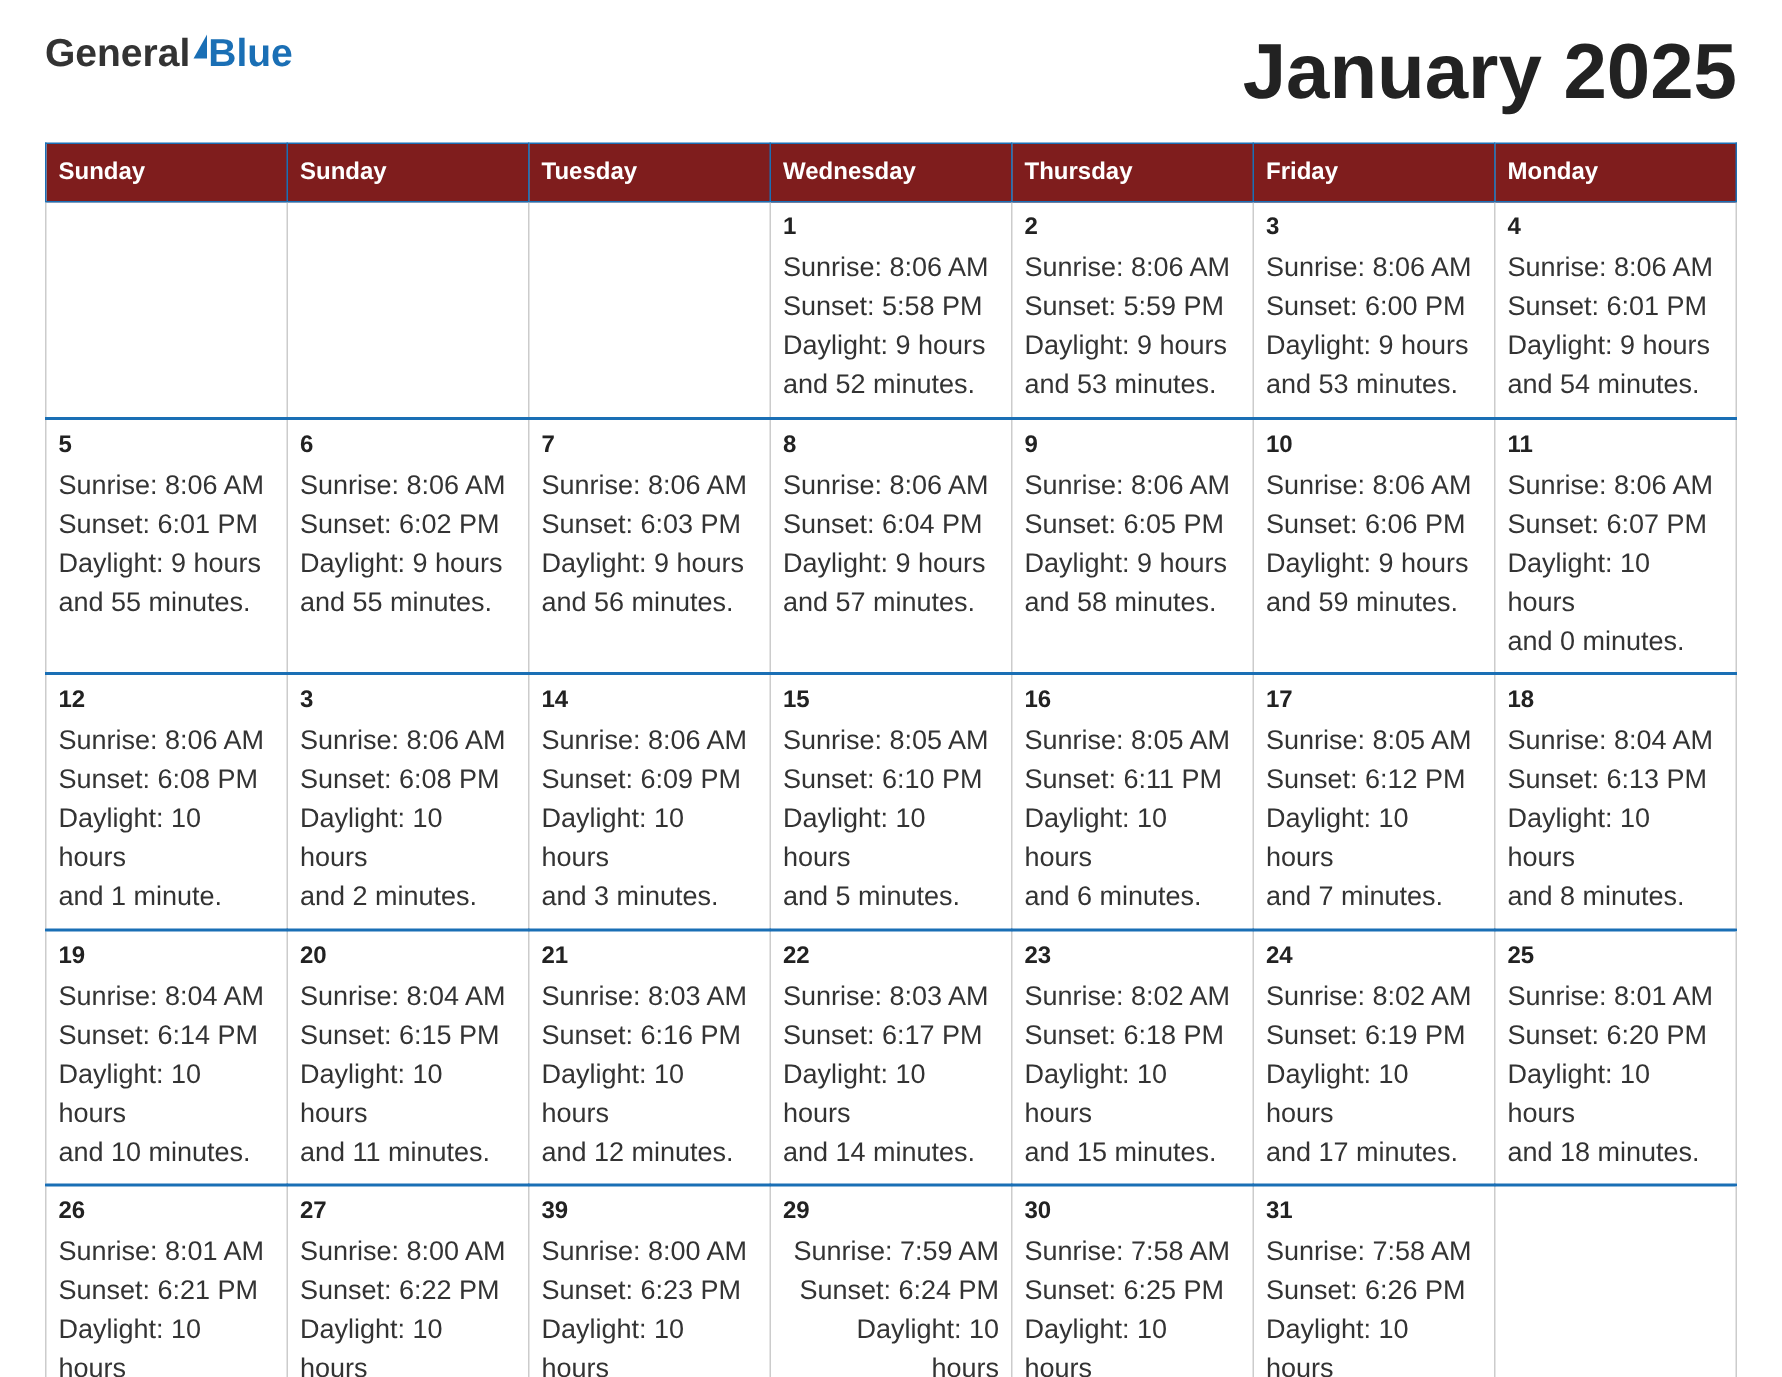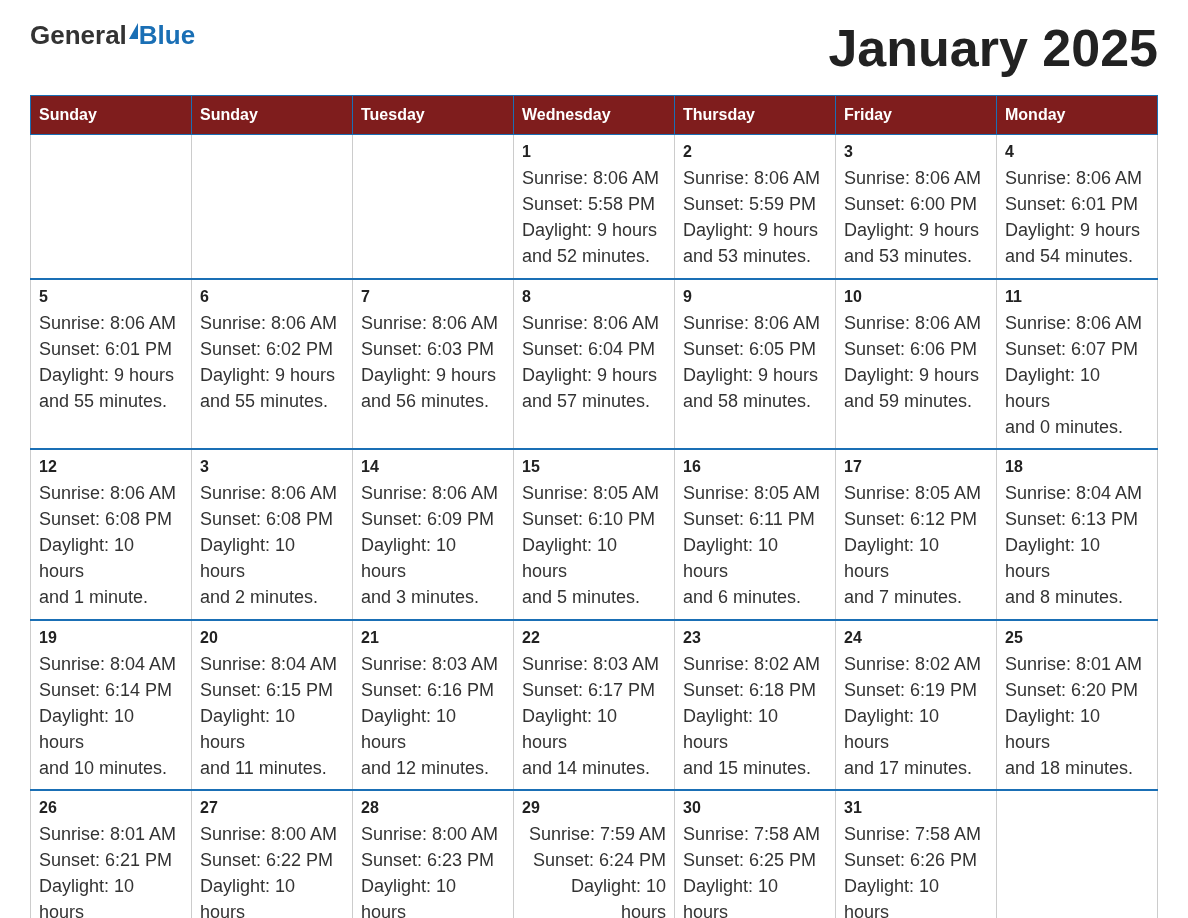--- a/index.html
+++ b/index.html
@@ -319,21 +319,21 @@
 and 20 minutes.</div>
         </td>
         <td>
           <span class="day-num">27</span>
           <div class="day-info" style="white-space: pre-line;">Sunrise: 8:00 AM
 Sunset: 6:22 PM
 Daylight: 10 hours
 and 22 minutes.</div>
         </td>
         <td>
-          <span class="day-num">28</span>
+          <span class="day-num">39</span>
           <div class="day-info" style="white-space: pre-line;">Sunrise: 8:00 AM
 Sunset: 6:23 PM
 Daylight: 10 hours
 and 23 minutes.</div>
         </td>
         <td>
           <span class="day-num">29</span>
           <div class="day-info" style="white-space: pre-line; text-align: right;">Sunrise: 7:59 AM
 Sunset: 6:24 PM
 Daylight: 10 hours

